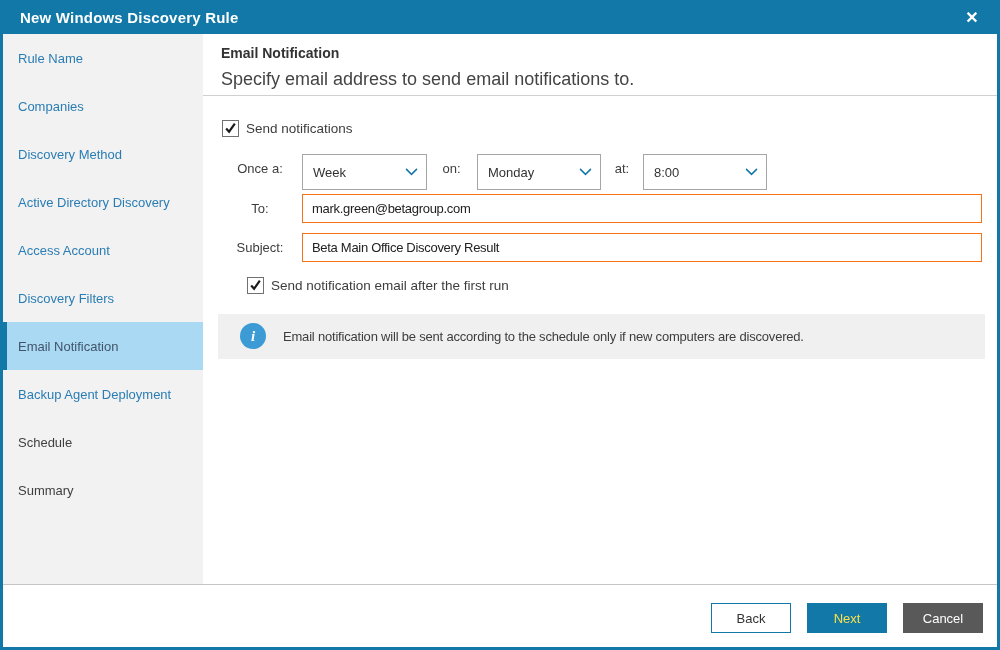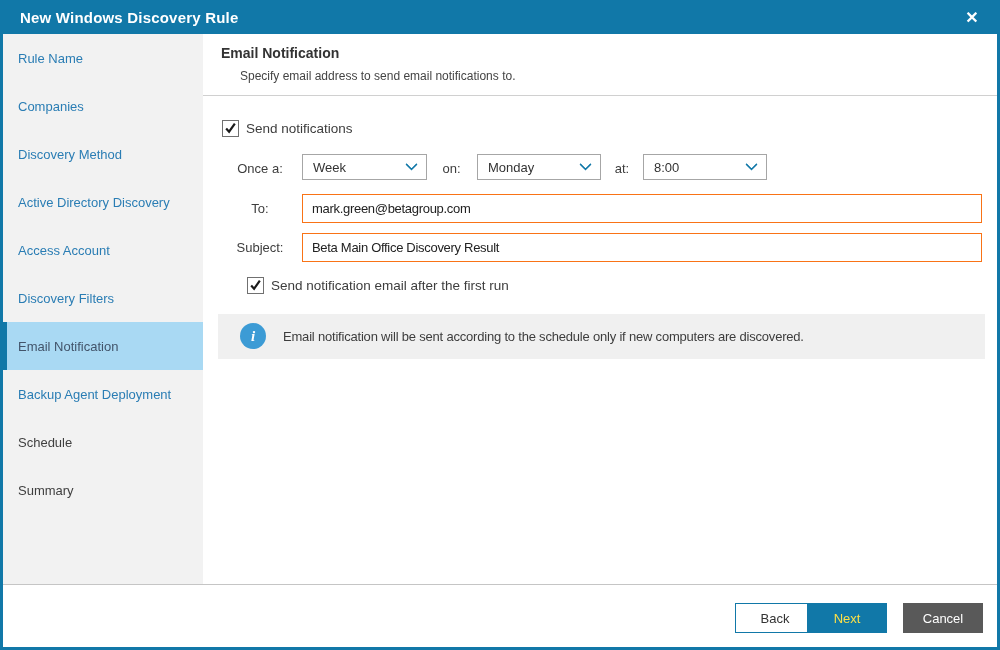--- a/index.html
+++ b/index.html
@@ -41,34 +41,34 @@
     position:absolute; right:-1px; top:50%; transform:translateY(-50%);
     width:0; height:0;
     border-top:13px solid transparent; border-bottom:13px solid transparent;
     border-right:12px solid #ffffff;
   }
 
   
   .content { position:absolute; left:200px; top:34px; width:797px; height:550px; background:#fff; }
   .content-header { position:absolute; left:0; top:0; width:100%; height:62px; border-bottom:1px solid #d0d0d0; }
   .content-header .h-title { position:absolute; left:18px; top:11px; font-size:14px; font-weight:700; color:#333; }
-  .content-header .h-sub   { position:absolute; left:18px; top:35px; font-size:12px; color:#444;margin-left:19px; }
+  .content-header .h-sub   { position:absolute; left:18px; top:35px; font-size:18px; color:#444; }
 
   
   .checkbox {
     position:absolute; width:17px; height:17px; background:#fff;
     border:1px solid #707070; display:flex; align-items:center; justify-content:center; cursor:pointer;
   }
   .checkbox svg { width:13px; height:13px; }
   .chk-label { position:absolute; font-size:13.5px; color:#3d3d3d; }
 
   .field-label { position:absolute; width:84px; text-align:center; font-size:13px; color:#3d3d3d; }
 
   .dropdown {
-    position:absolute; height:26px; background:#fff; border:1px solid #a6a6a6;
+    position:absolute; height:36px; background:#fff; border:1px solid #a6a6a6;
     display:flex; align-items:center; padding:0 10px; font-size:13px; color:#333; cursor:pointer;
   }
   .dropdown .dd-value { flex:1; }
   .chevron {
     width:9px; height:9px; margin-top:-5px;
     border-right:2.5px solid #1178a8; border-bottom:2.5px solid #1178a8;
     transform:rotate(45deg); border-radius:1px;
   }
 
   .text-input {
@@ -91,21 +91,21 @@
   
   .footer {
     position:absolute; left:0; top:584px; width:994px; height:63px;
     background:#fff; border-top:1px solid #c5c5c5;
   }
   .btn {
     position:absolute; top:18px; width:80px; height:30px; font-size:13px;
     display:flex; align-items:center; justify-content:center; cursor:pointer;
     font-family:"Liberation Sans", sans-serif;
   }
-  .btn-back   { left:708px; background:#fff; border:1px solid #1178a8; color:#333;margin-left:24px; }
+  .btn-back   { left:708px; background:#fff; border:1px solid #1178a8; color:#333; }
   .btn-next   { left:804px; background:#1178a8; border:1px solid #1178a8; color:#fde047; }
   .btn-cancel { left:900px; background:#595959; border:1px solid #595959; color:#fff; }
 </style>
 </head>
 <body>
 
 <div class="dialog">
 
   <div class="titlebar">
     <span class="title">New Windows Discovery Rule</span>

